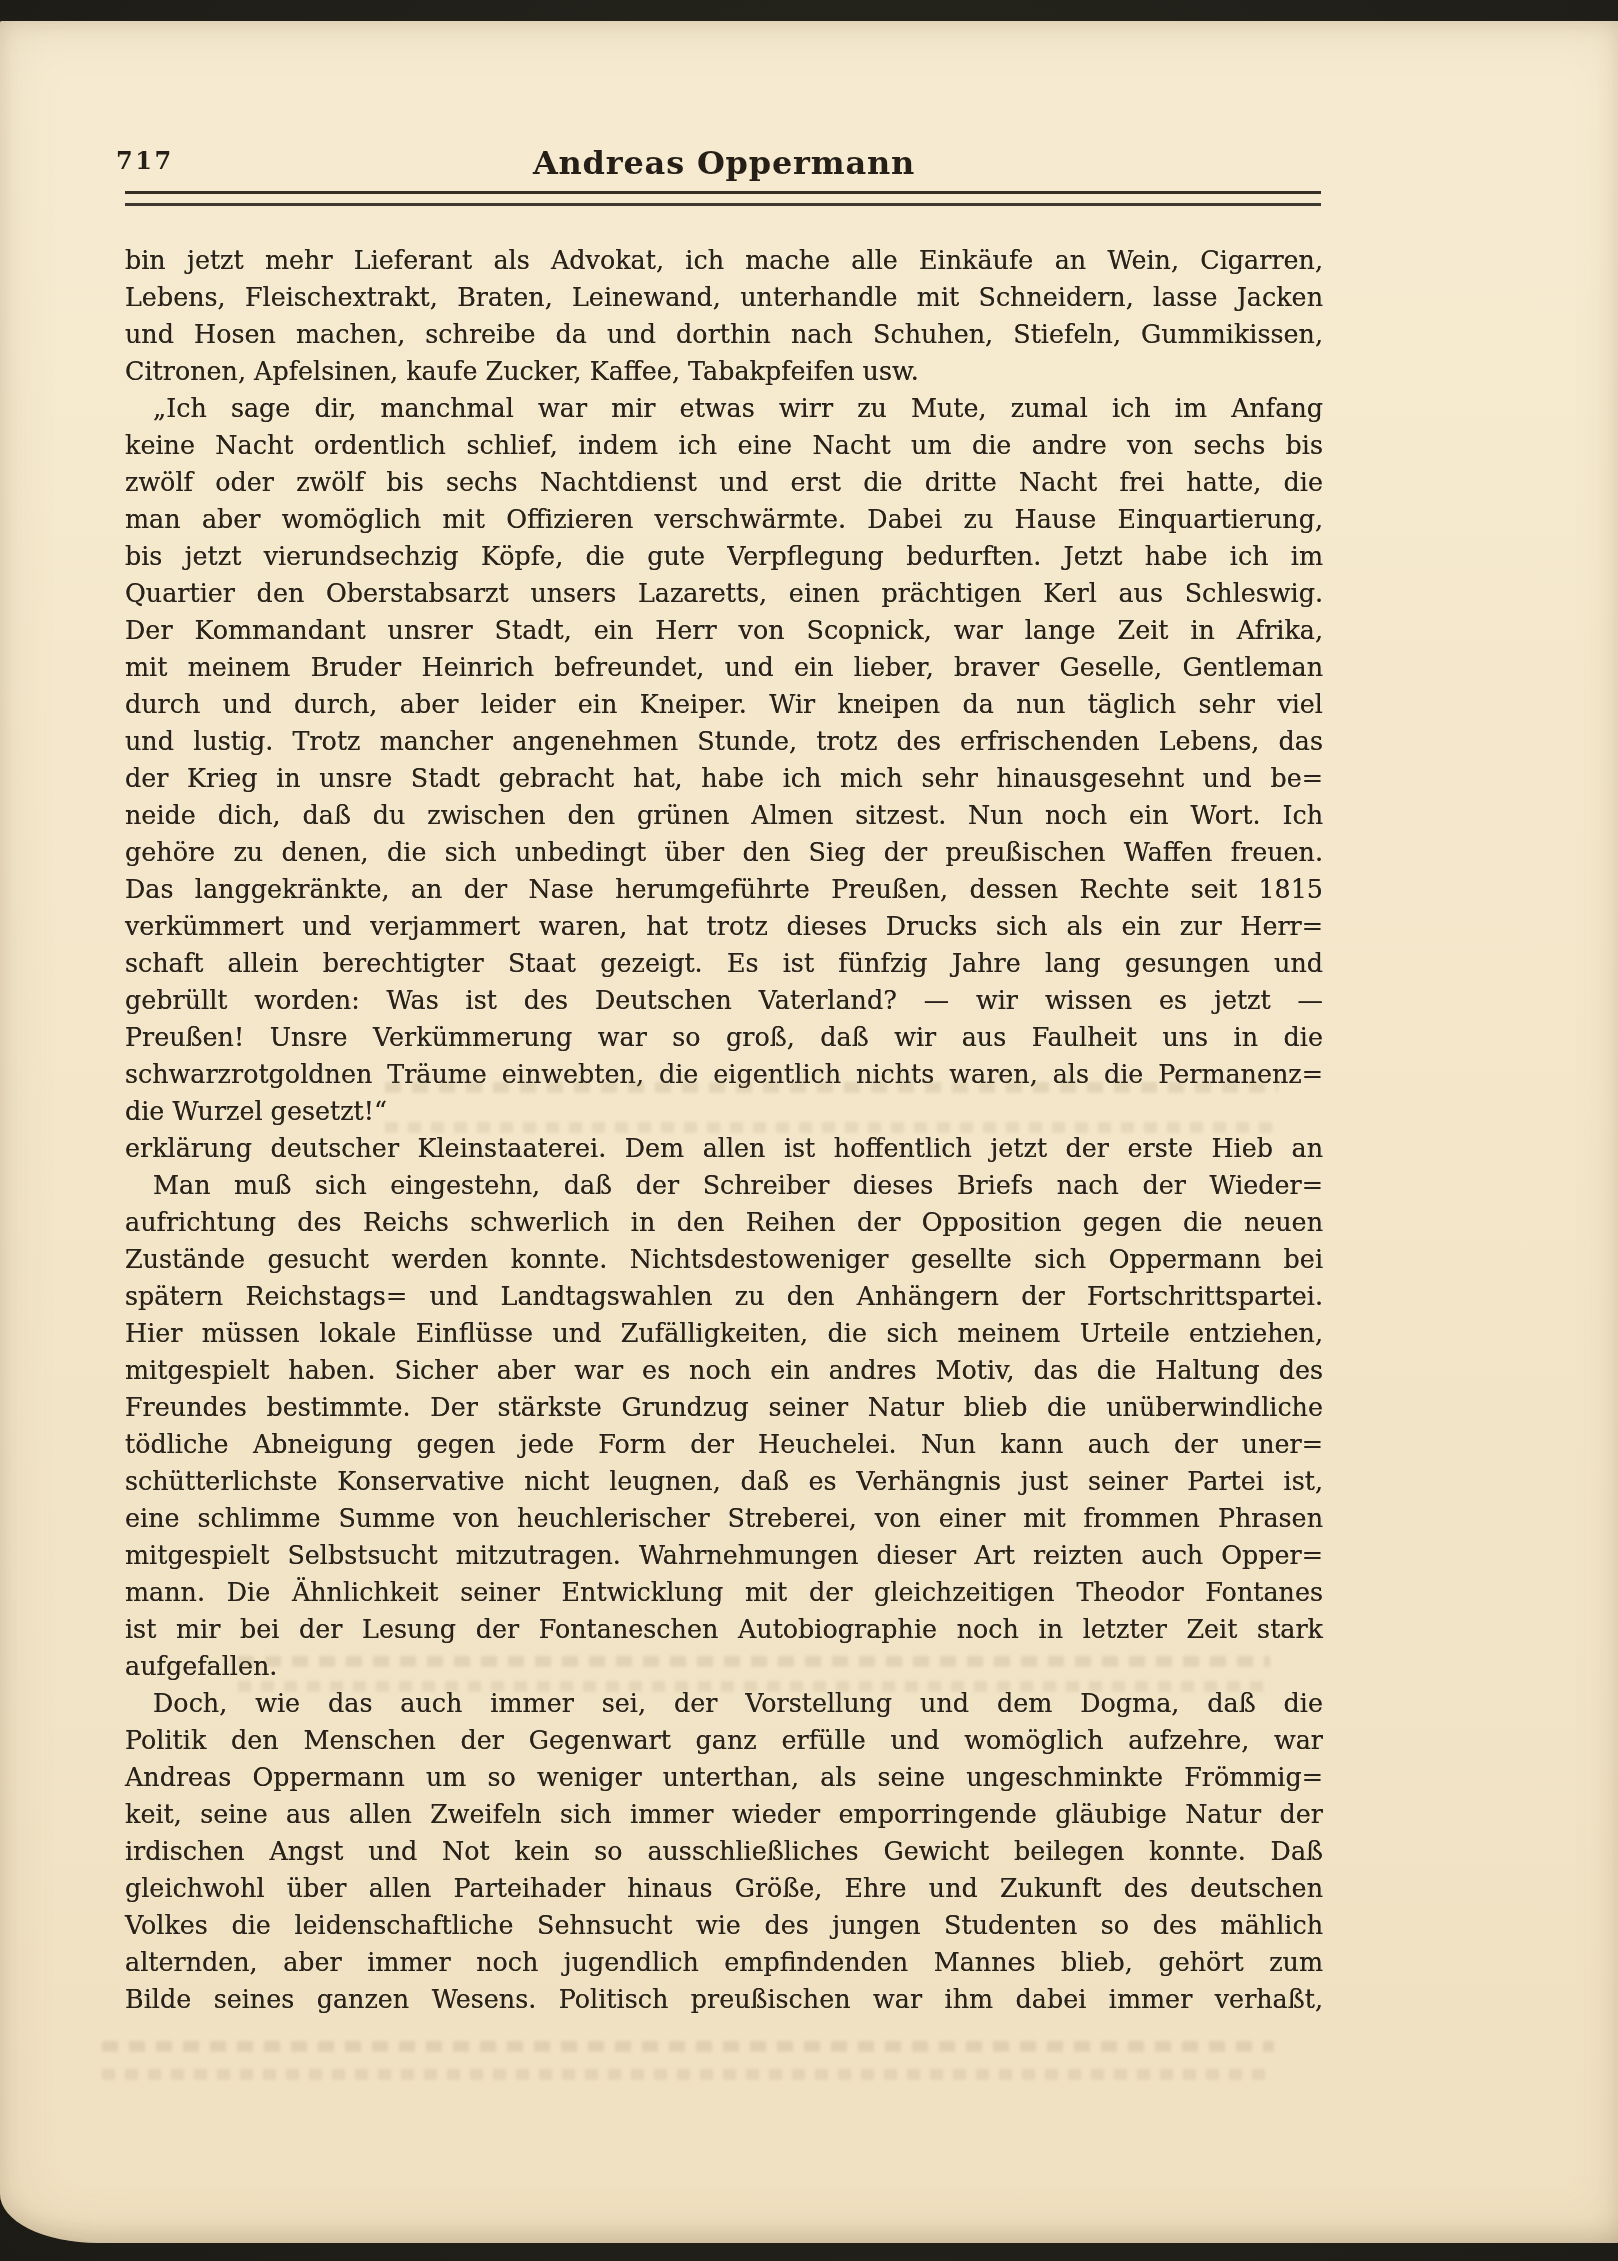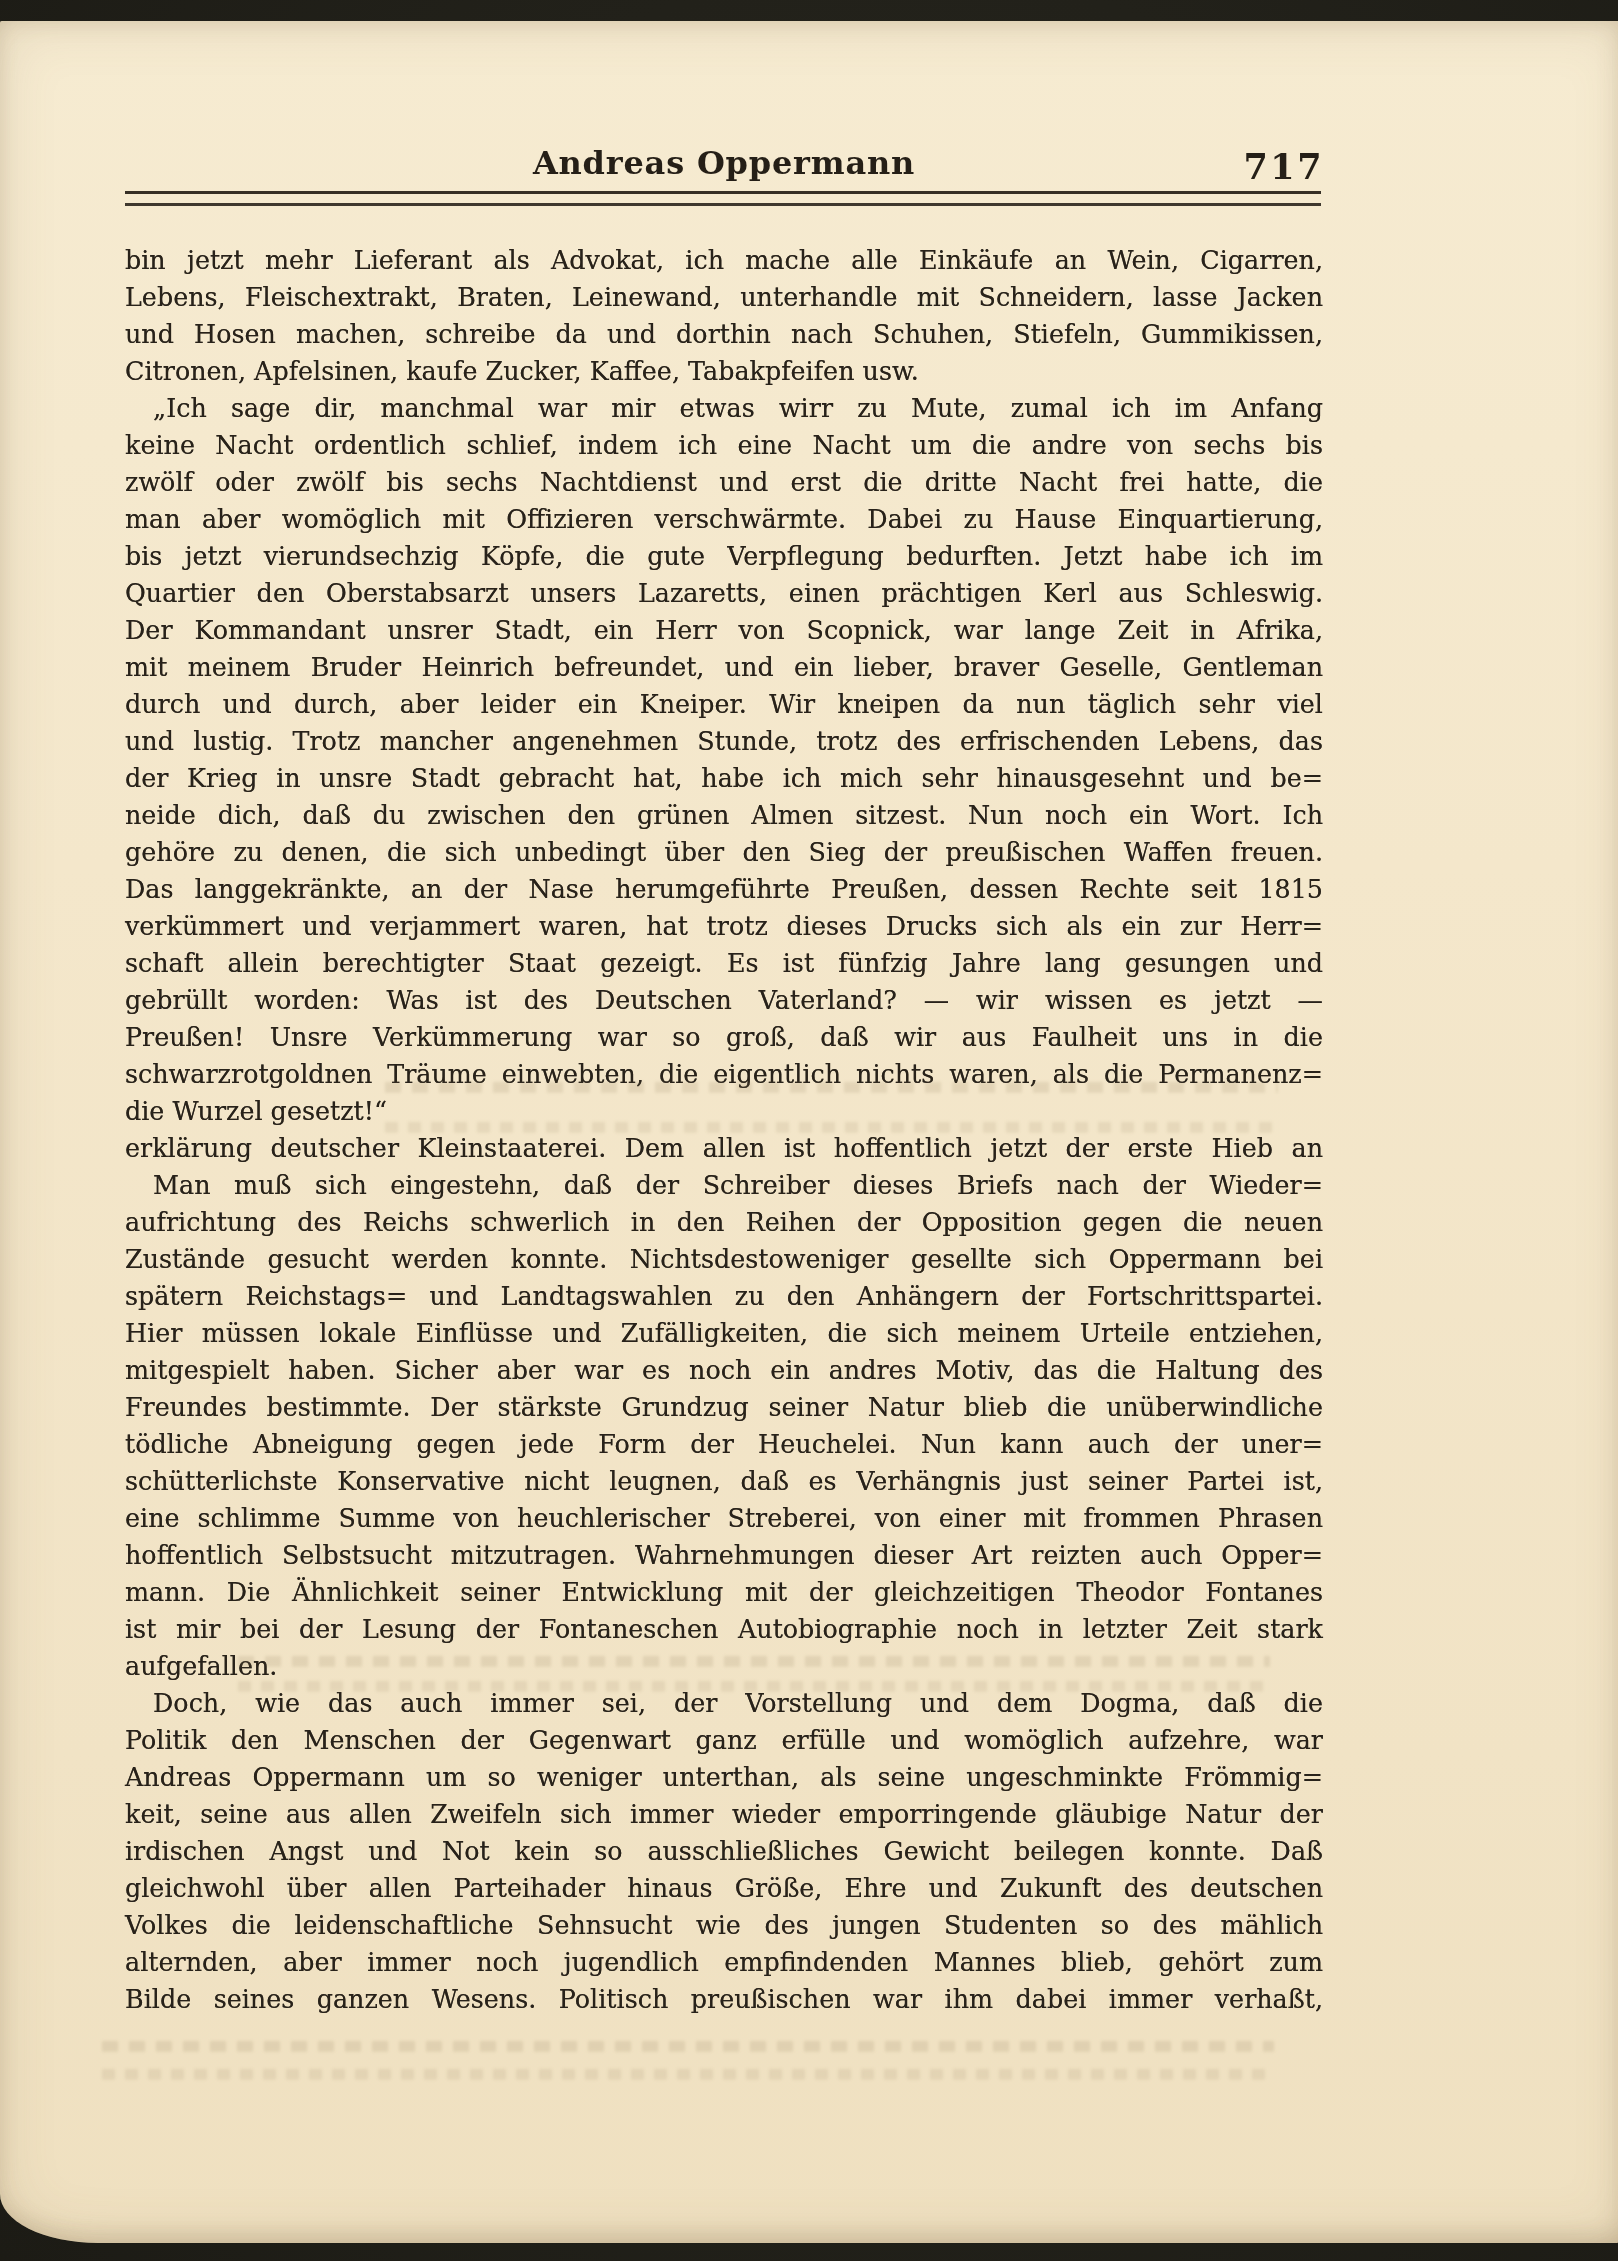--- a/index.html
+++ b/index.html
@@ -27,23 +27,23 @@
     box-shadow:inset 0 0 57px rgba(125,100,62,.16), inset -11.5px 0 23px rgba(110,88,55,.14), inset 0 -8.2px 20.5px rgba(110,88,55,.12);
     padding-left:44px;
   }
   .running-title{
     position:absolute;left:125px;top:123px;width:1198px;
     text-align:center;
     font-size:32px;font-weight:bold;color:#251f17;
     letter-spacing:0.8px;
   }
   .page-number{
-    position:absolute;left:131px;top:125px;width:1193px;
-    text-align:right;
-    font-size:35px;font-weight:bold;color:#251f17;
+    position:absolute;left:116px;top:125px;width:1193px;
+    text-align:left;
+    font-size:24px;font-weight:bold;color:#251f17;
     letter-spacing:2.5px;
   }
   .head-rule{
     position:absolute;left:125px;top:170px;width:1196px;height:9.8px;
     border-top:3.3px solid rgba(38,32,23,.92);
     border-bottom:3.3px solid rgba(38,32,23,.88);
   }
   .text-body{
     position:absolute;left:125px;top:221px;width:1198px;
   }
@@ -107,21 +107,21 @@
         <div class="line indent">Man muß sich eingestehn, daß der Schreiber dieses Briefs nach der Wieder=</div>
         <div class="line">aufrichtung des Reichs schwerlich in den Reihen der Opposition gegen die neuen</div>
         <div class="line">Zustände gesucht werden konnte. Nichtsdestoweniger gesellte sich Oppermann bei</div>
         <div class="line">spätern Reichstags= und Landtagswahlen zu den Anhängern der Fortschrittspartei.</div>
         <div class="line">Hier müssen lokale Einflüsse und Zufälligkeiten, die sich meinem Urteile entziehen,</div>
         <div class="line">mitgespielt haben. Sicher aber war es noch ein andres Motiv, das die Haltung des</div>
         <div class="line">Freundes bestimmte. Der stärkste Grundzug seiner Natur blieb die unüberwindliche</div>
         <div class="line">tödliche Abneigung gegen jede Form der Heuchelei. Nun kann auch der uner=</div>
         <div class="line">schütterlichste Konservative nicht leugnen, daß es Verhängnis just seiner Partei ist,</div>
         <div class="line">eine schlimme Summe von heuchlerischer Streberei, von einer mit frommen Phrasen</div>
-        <div class="line">hoffentlich Selbstsucht mitzutragen. Wahrnehmungen dieser Art reizten auch Opper=</div>
+        <div class="line">mitgespielt Selbstsucht mitzutragen. Wahrnehmungen dieser Art reizten auch Opper=</div>
         <div class="line">mann. Die Ähnlichkeit seiner Entwicklung mit der gleichzeitigen Theodor Fontanes</div>
         <div class="line">ist mir bei der Lesung der Fontaneschen Autobiographie noch in letzter Zeit stark</div>
         <div class="line short">aufgefallen.</div>
         <div class="line indent">Doch, wie das auch immer sei, der Vorstellung und dem Dogma, daß die</div>
         <div class="line">Politik den Menschen der Gegenwart ganz erfülle und womöglich aufzehre, war</div>
         <div class="line">Andreas Oppermann um so weniger unterthan, als seine ungeschminkte Frömmig=</div>
         <div class="line">keit, seine aus allen Zweifeln sich immer wieder emporringende gläubige Natur der</div>
         <div class="line">irdischen Angst und Not kein so ausschließliches Gewicht beilegen konnte. Daß</div>
         <div class="line">gleichwohl über allen Parteihader hinaus Größe, Ehre und Zukunft des deutschen</div>
         <div class="line">Volkes die leidenschaftliche Sehnsucht wie des jungen Studenten so des mählich</div>

